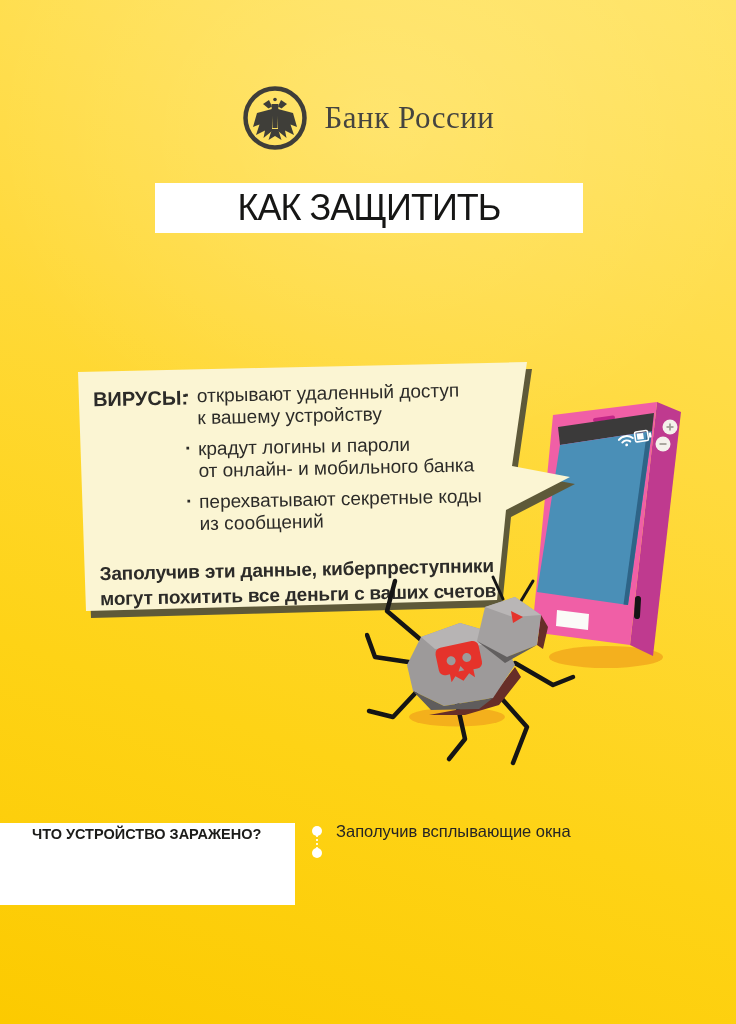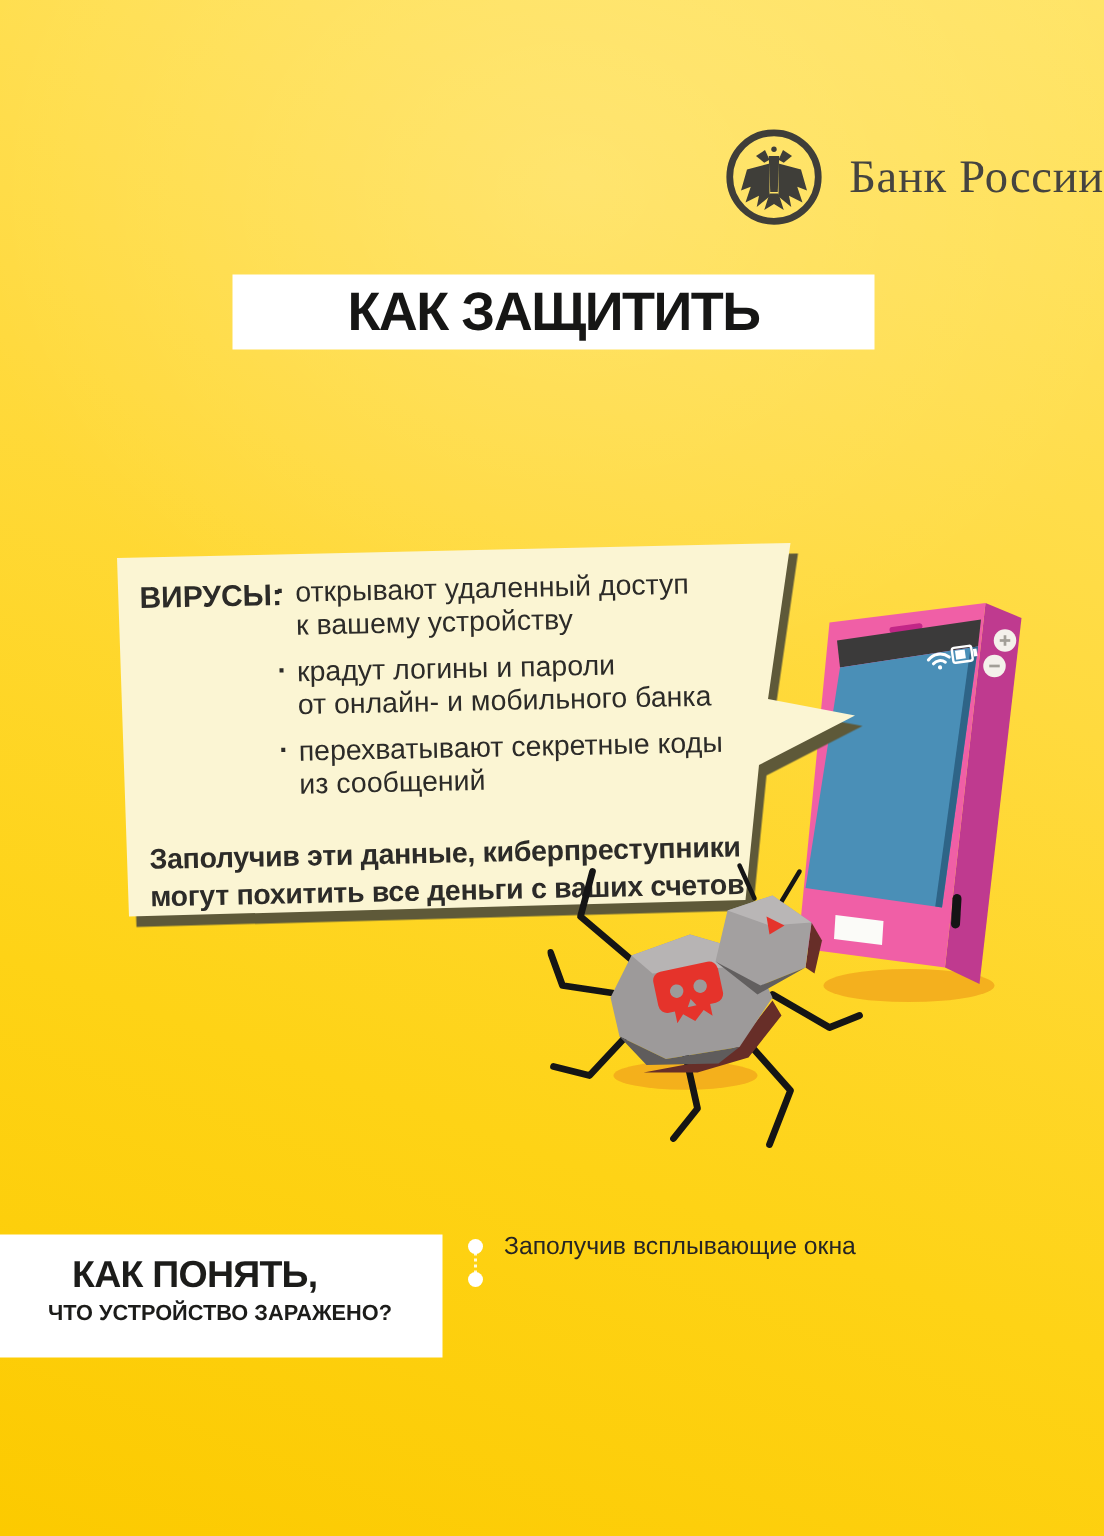--- a/index.html
+++ b/index.html
@@ -4,25 +4,25 @@
 <style>
   html,body{margin:0;padding:0;}
   .page{
     position:relative;width:736px;height:1024px;overflow:hidden;
     font-family:"Liberation Sans","DejaVu Sans",sans-serif;
     background:
       radial-gradient(90% 55% at 52% 12%, rgba(255,255,255,.16), rgba(255,255,255,0) 62%),
       linear-gradient(200deg,#ffe466 0%,#ffda3e 38%,#fed316 70%,#fcca00 100%);
   }
   
-  .logo{position:absolute;top:85px;left:0;right:0;display:flex;justify-content:flex-end;align-items:center;gap:17px;}
+  .logo{position:absolute;top:85px;left:0;right:0;display:flex;justify-content:center;align-items:center;gap:17px;}
   .wordmark{font-family:"Liberation Serif","DejaVu Serif",serif;font-size:31px;color:#454440;letter-spacing:.5px;}
   
   .title-box{position:absolute;background:#ffffff;display:flex;align-items:center;justify-content:center;
-    font-weight:bold;color:#161615;letter-spacing:-1px;}
+    font-weight:normal;color:#161615;letter-spacing:-1px;}
   .title-line1{left:155px;top:183px;width:428px;height:50px;font-size:36px;}
   .title-line2{left:65px;top:233px;width:625px;height:53px;font-size:36px;}
   
   .bubble-svg{position:absolute;left:60px;top:350px;}
   .bubble-shape{filter:drop-shadow(5px 7px 0 #5e5939);}
   .bubble-text{position:absolute;left:60px;top:352px;width:470px;color:#2c2b28;transform:rotate(-1.2deg);transform-origin:0 0;}
   .bubble-row{display:flex;margin:36px 0 0 32px;}
   .virus-label{font-weight:bold;font-size:20px;width:91px;flex:none;padding-top:1px;}
   .bullets{font-size:19px;line-height:22px;}
   .bullet-item{margin-bottom:9px;position:relative;padding-left:13px;}
@@ -151,21 +151,20 @@
     <g>
       <polygon points="172,80 176,50 183,62 178,84" fill="#672e28"></polygon>
       <polygon points="112,76 120,42 150,32 176,50 172,80 142,92" fill="#a3a0a0"></polygon>
       <polygon points="120,42 150,32 176,50 148,52" fill="#b9b6b6"></polygon>
       <polygon points="112,76 142,92 172,80 140,98" fill="#625f5f"></polygon>
       <polygon points="146,46 158,52 148,58" fill="#e5332b"></polygon>
     </g>
   </svg>
 
   <div class="understand-box">
-    <div class="u1">КАК ПОНЯТЬ,</div>
     <div class="u2">ЧТО УСТРОЙСТВО ЗАРАЖЕНО?</div>
   </div>
 
   <div class="symptoms">
     <div class="symptom-row">
       <span class="symptom-dot"></span>
       <span class="symptom-text">Заполучив всплывающие окна</span>
     </div>
     <div class="symptom-row">
       <span class="symptom-dot"></span>

